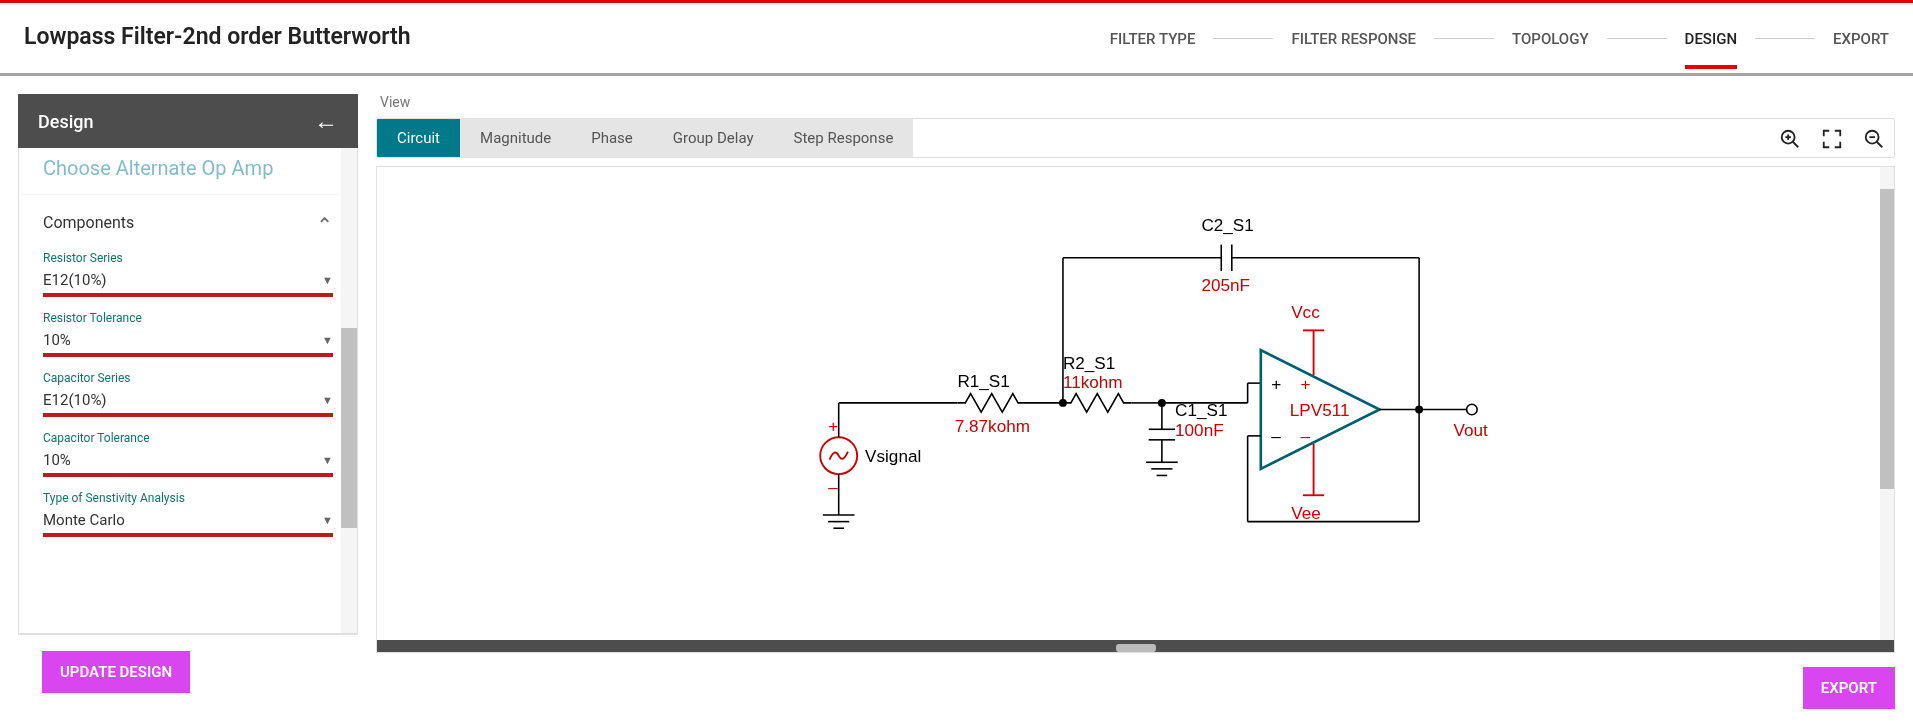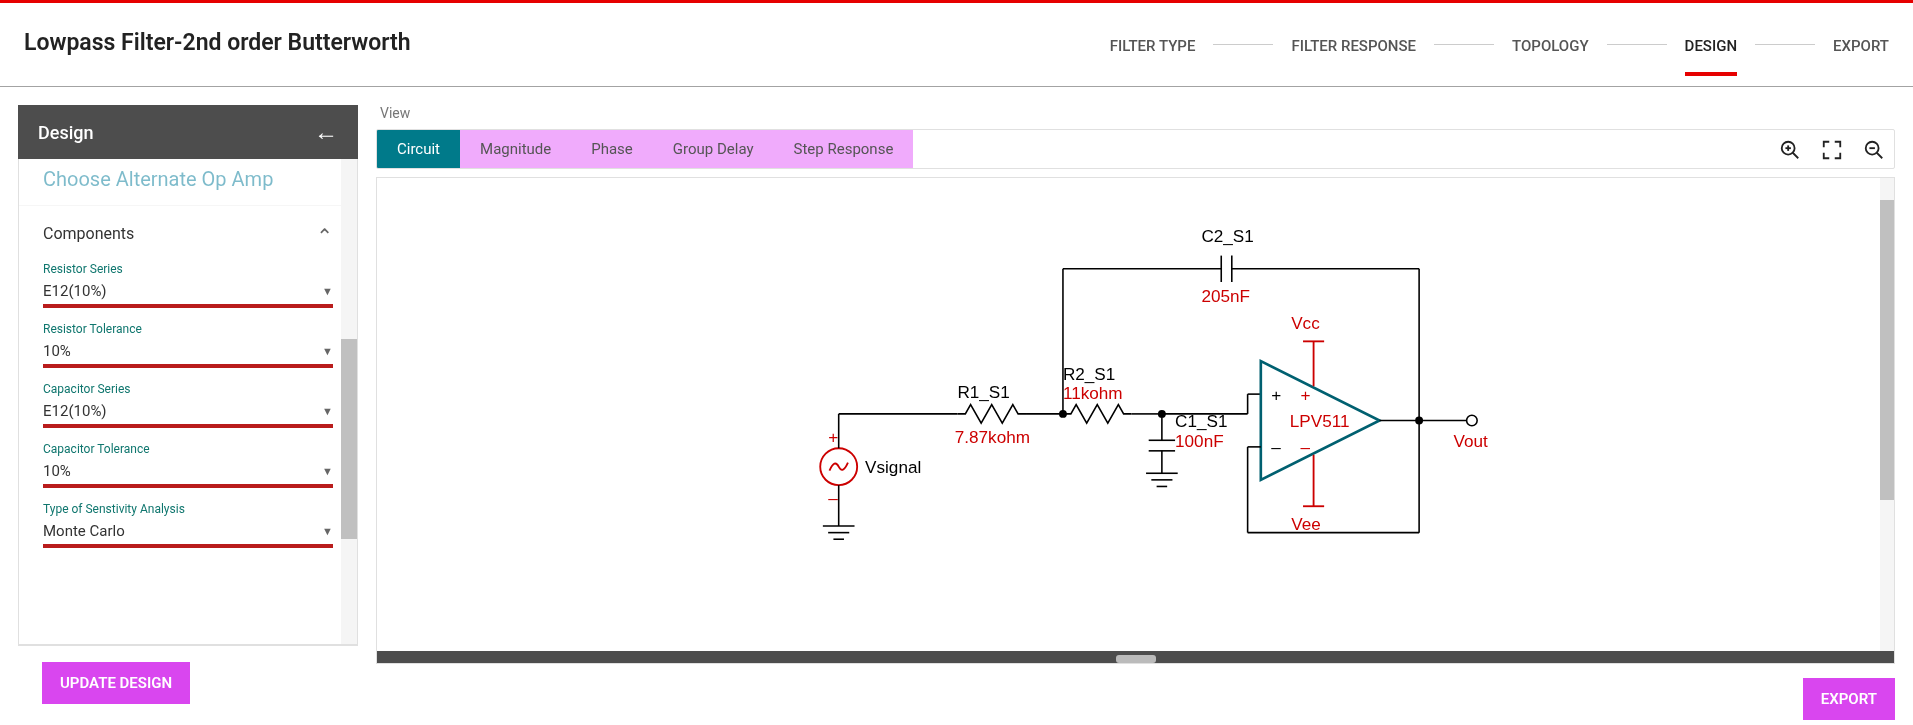--- a/index.html
+++ b/index.html
@@ -1,17 +1,17 @@
 <!DOCTYPE html>
 <html><head>
 <meta charset="utf-8">
 <style>
   * { box-sizing: border-box; margin: 0; padding: 0; font-family: -apple-system, BlinkMacSystemFont, "Segoe UI", Roboto, Helvetica, Arial, sans-serif; }
   body { background: #fff; width: 1913px; height: 725px; overflow: hidden; border-top: 3px solid #e60000; }
-  .topbar { height: 84px; display: flex; align-items: center; border-bottom: 1px solid #a3a3a3; padding: 10px 24px; }
+  .topbar { height: 73px; display: flex; align-items: center; border-bottom: 3px solid #a3a3a3; padding: 10px 24px; }
   .topbar-left { flex: 0 0 auto; }
   .page-title { font-size: 23px; font-weight: 600; color: #222; margin-bottom: 4px; }
   .subheader { font-size: 13px; color: #666; }
   .subheader .label { color: #888; margin-right: 4px; }
   .subheader .value { color: #444; margin-right: 24px; }
   .stepper { margin-left: auto; display: flex; align-items: center; gap: 0; text-align: right; }
   .step { font-size: 15px; font-weight: 500; color: #555; padding: 22px 0 20px; position: relative; cursor: pointer; }
   .step.active { color: #222; }
   .step.active::after { content: ""; position: absolute; left: 0; right: 0; bottom: -1px; height: 4px; background: #e60000; }
   .step-sep { width: 60px; height: 1px; background: #ccc; margin: 0 18px; }
@@ -28,21 +28,21 @@
   .field-label { font-size: 12px; color: #0f766e; margin-bottom: 2px; }
   .field-select { width: 100%; border: none; border-bottom: 4px solid #b91c1c; font-size: 15px; color: #333; padding: 4px 0; background: transparent; display: flex; align-items: center; cursor: pointer; text-align: right; }
   .field-select .caret { margin-left: auto; font-size: 11px; color: #666; }
   .sidebar-footer { padding: 16px 24px; border-top: 1px solid #e0e0e0; }
   .btn-primary { background: #d946ef; color: #fff; border: none; font-size: 15px; font-weight: 600; padding: 12px 18px; cursor: pointer; }
   .sidebar-scrollbar { position: absolute; right: 0; top: 0; bottom: 0; width: 16px; background: #f5f5f5; }
   .sidebar-thumb { position: absolute; right: 0; width: 16px; top: 180px; height: 200px; background: #c0c0c0; }
   .content { flex: 1; display: flex; flex-direction: column; position: relative; }
   .view-label { font-size: 14px; color: #777; margin-bottom: 8px; padding-left: 4px; }
   .tabs { display: inline-flex; border: 1px solid #e0e0e0; border-radius: 2px; overflow: hidden; margin-bottom: 8px; }
-  .tab { padding: 10px 20px; font-size: 15px; color: #555; background: #f0abfc; cursor: pointer; }
+  .tab { padding: 10px 20px; font-size: 15px; color: #555; background: #e5e5e5; cursor: pointer; }
   .tab.active { background: #007a8a; color: #fff; }
   .zoom-controls { position: absolute; right: 10px; top: 34px; display: flex; gap: 20px; font-size: 22px; color: #333; }
   .zoom-controls span { cursor: pointer; }
   .canvas-wrap { flex: 1; border: 1px solid #e0e0e0; position: relative; overflow: hidden; background: #fff; }
   .canvas-vscroll { position: absolute; right: 0; top: 0; bottom: 12px; width: 14px; background: #f5f5f5; }
   .canvas-vthumb { position: absolute; right: 0; width: 14px; top: 22px; height: 300px; background: #c0c0c0; }
   .canvas-hscroll { position: absolute; left: 0; right: 0; bottom: 0; height: 12px; background: #4d4d4d; }
   .canvas-hgap { position: absolute; left: 50%; transform: translateX(-50%); bottom: 0; width: 40px; height: 8px; background: #bbb; border-radius: 3px; }
   .content-footer { display: flex; justify-content: flex-end; padding-top: 14px; }
   svg text { font-family: Arial, sans-serif; font-size: 13px; }

